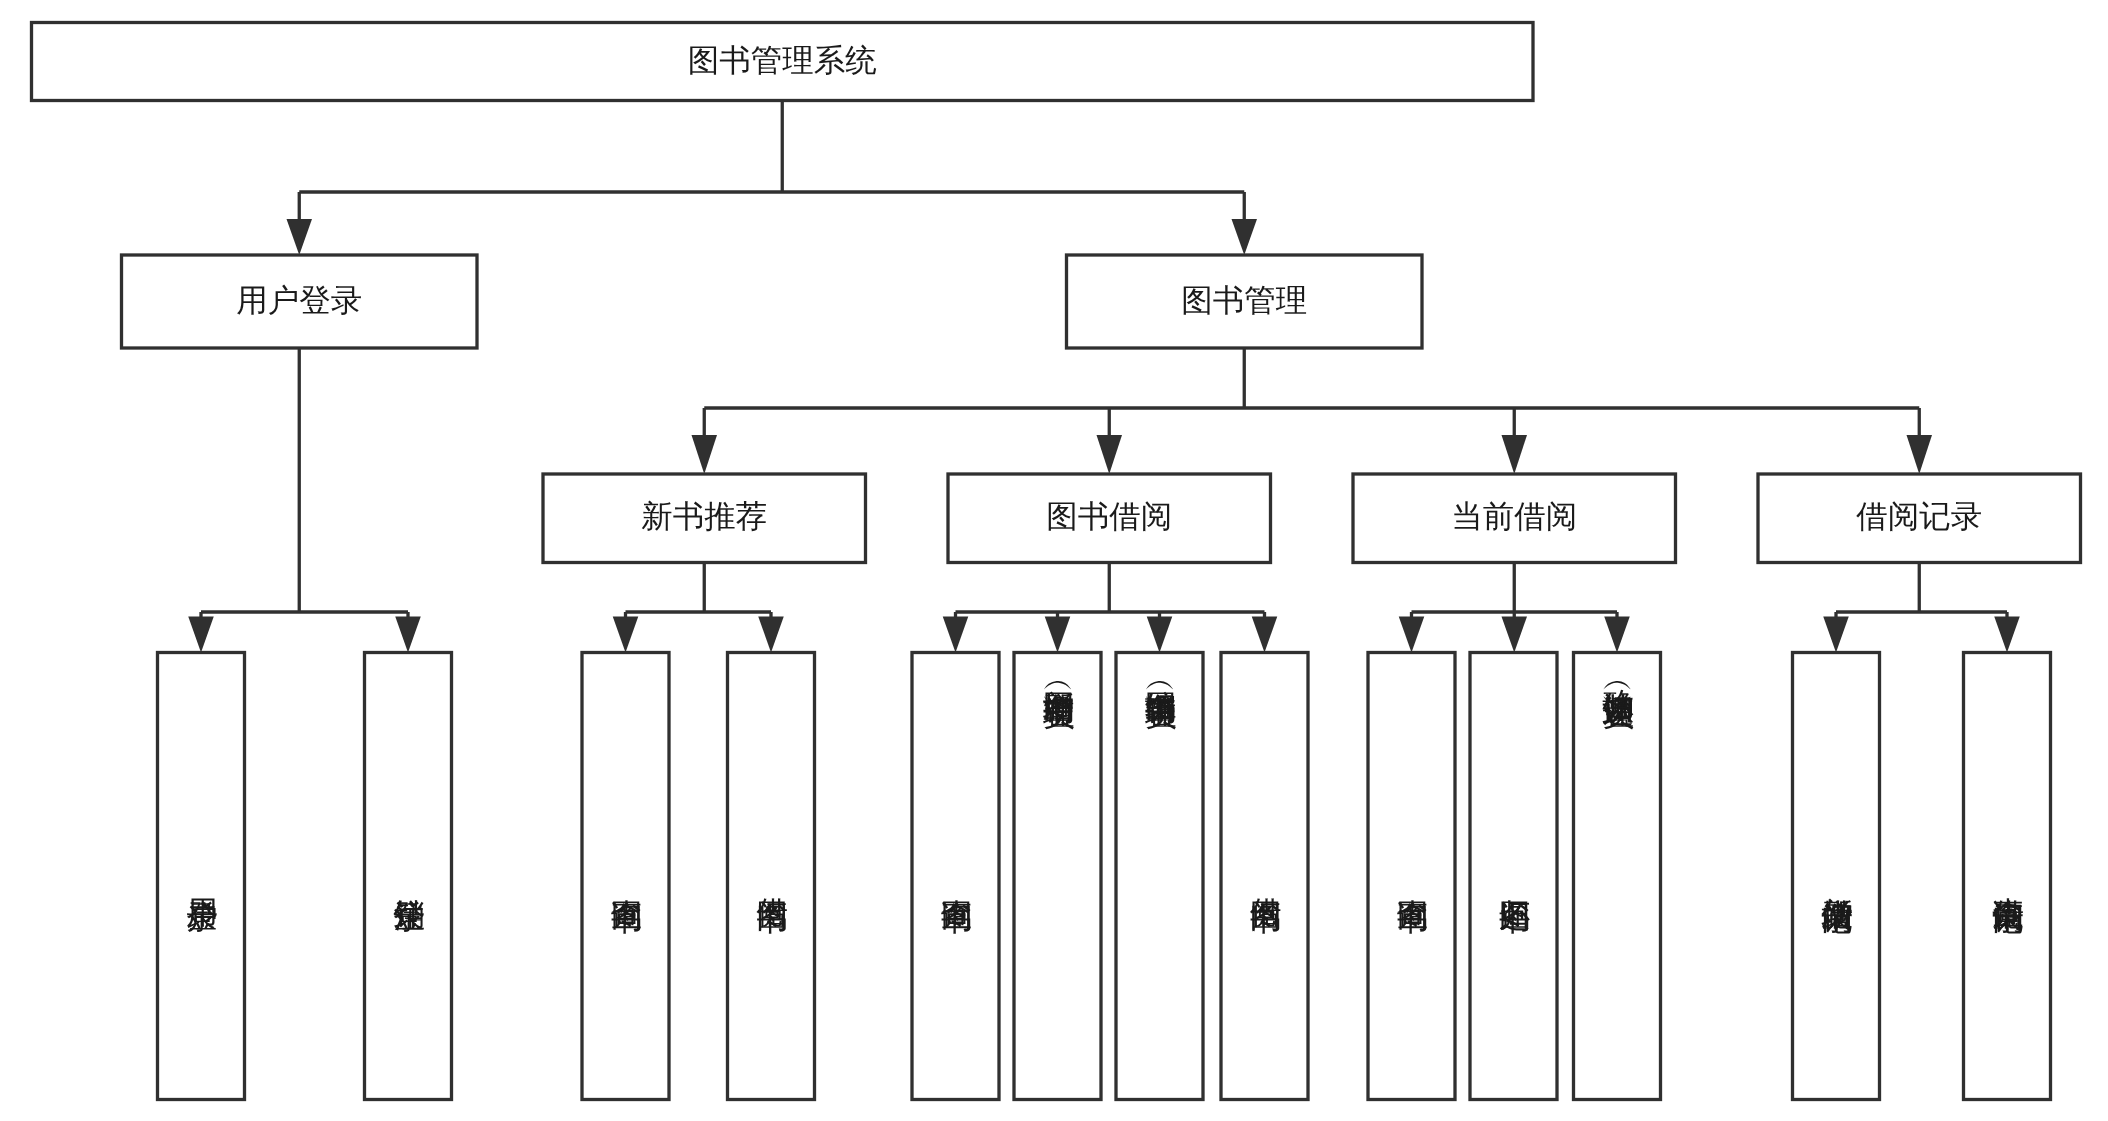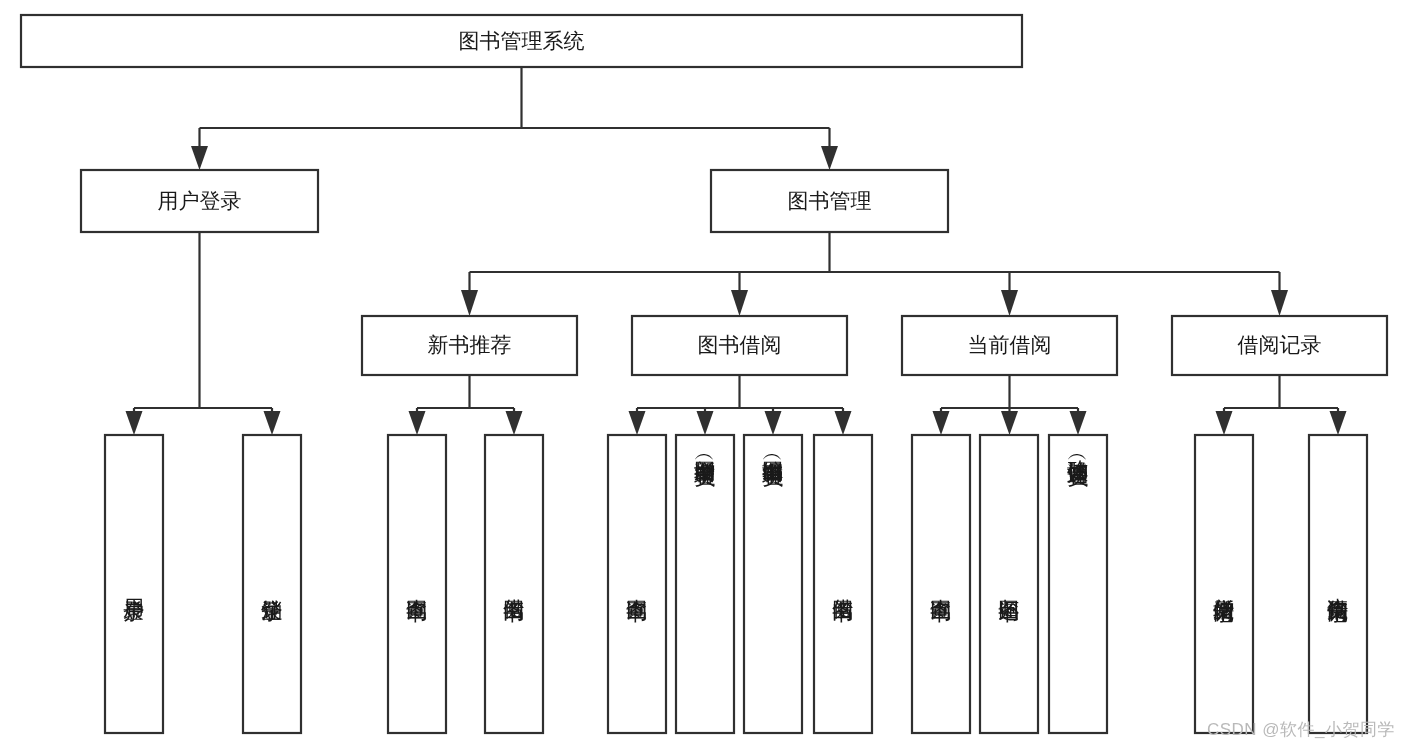--- a/index.html
+++ b/index.html
@@ -200,14 +200,13 @@
   <div class="leaf-label" style="left:744px; top:435px; width:58px; height:298px; justify-content:flex-start; padding-top:8px; box-sizing:border-box;">编辑图书（管理员）</div>
   <div class="leaf-label" style="left:814px; top:435px; width:58px; height:298px;">借阅图书</div>
 
   <div class="leaf-label" style="left:912px; top:435px; width:58px; height:298px;">查询图书</div>
   <div class="leaf-label" style="left:980px; top:435px; width:58px; height:298px;">归还图书</div>
   <div class="leaf-label" style="left:1049px; top:435px; width:58px; height:298px; justify-content:flex-start; padding-top:8px; box-sizing:border-box;">确认归还（管理员）</div>
 
   <div class="leaf-label" style="left:1195px; top:435px; width:58px; height:298px;">新增借阅记录</div>
   <div class="leaf-label" style="left:1309px; top:435px; width:58px; height:298px;">查询借阅记录</div>
 
-  <div class="watermark">CSDN @软件_小贺同学</div>
 </div>
 
 </body></html>

